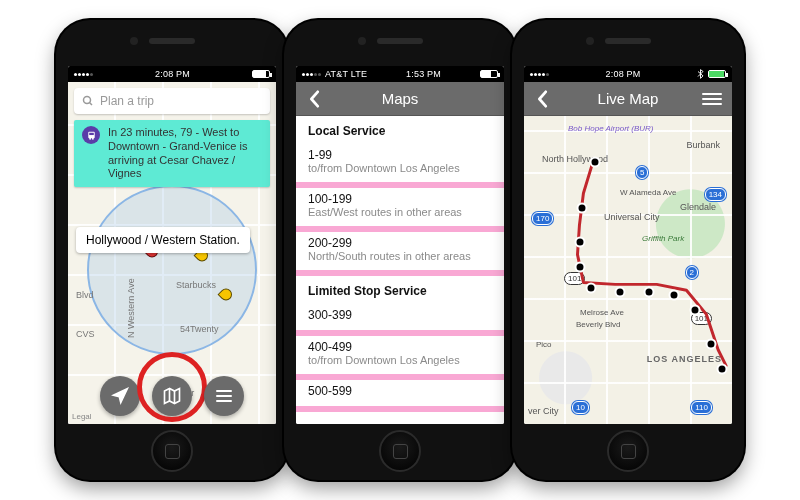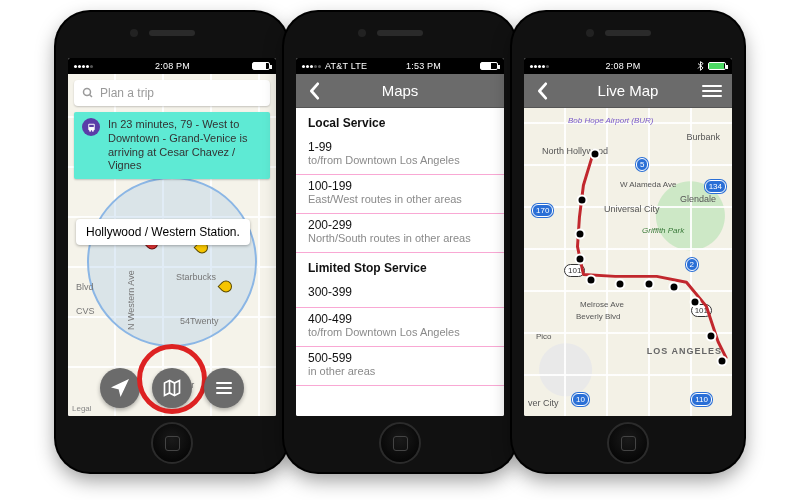--- a/index.html
+++ b/index.html
@@ -11,21 +11,21 @@
     position: relative;
     overflow: hidden;
   }
   .stage {
     position: absolute;
     inset: 0;
     display: flex;
     gap: 0;
     justify-content: center;
     align-items: flex-start;
-    padding: 12px 40px;
+    padding: 20px 40px;
   }
   .phone {
     width: 232px;
     height: 460px;
     background: #111;
     border-radius: 34px;
     box-shadow: 0 0 0 2px #000, 0 8px 20px rgba(0,0,0,.4);
     position: relative;
     margin: 0 -2px;
   }
@@ -231,21 +231,21 @@
     overflow: hidden;
     background:#fff;
   }
   .section-hd {
     font-weight:700; font-size:12px;
     padding:8px 12px 6px;
     color:#111;
   }
   .row {
     padding: 4px 12px 8px;
-    border-bottom:1px solid #f9a8d4;
+    border-bottom:6px solid #f9a8d4;
   }
   .row .t { font-size:12px; color:#111; }
   .row .s { font-size:11px; color:#8a8a8a; margin-top:0; }
 
   
   .map3 {
     position:relative;
     height: calc(100% - 50px);
     background: linear-gradient(#f3f1e6,#f3f1e6);
     overflow:hidden;
@@ -302,21 +302,21 @@
               <div style="width:80%"></div>
             </span>
         </div>
       </div>
 
       <div class="p1-wrap">
         <div class="mapbg"></div>
         <div class="radius"></div>
 
         <div class="lbl" style="left:8px; top:208px">Blvd</div>
-        <div class="lbl" style="left:8px; top:232px">CVS</div>
+        <div class="lbl" style="left:8px; top:247px">CVS</div>
         <div class="lbl" style="left:108px; top:198px">Starbucks</div>
         <div class="lbl" style="left:112px; top:242px">54Twenty</div>
         <div class="lbl" style="left:58px; top:256px; transform:rotate(-90deg); transform-origin:left top">N Western Ave</div>
         <div class="pin" style="left:128px; top:176px"></div>
         <div class="pin" style="left:152px; top:215px"></div>
         <div class="pin red" style="left:78px; top:172px"></div>
 
         <div class="callout">
           <span>Hollywood / Western Station.</span>
         </div>
@@ -424,21 +424,20 @@
         <div class="row">
           <div class="t">300-399</div>
         </div>
 
         <div class="row">
           <div class="t">400-499</div>
           <div class="s">to/from Downtown Los Angeles</div>
         </div>
         <div class="row">
           <div class="t">500-599</div>
-          <div class="s">in other areas</div>
         </div>
 
       </div>
     </div>
     <div class="home"></div>
   </div>
 
   <div class="phone">
     <div class="cam"></div>
       <div class="speaker"></div>

